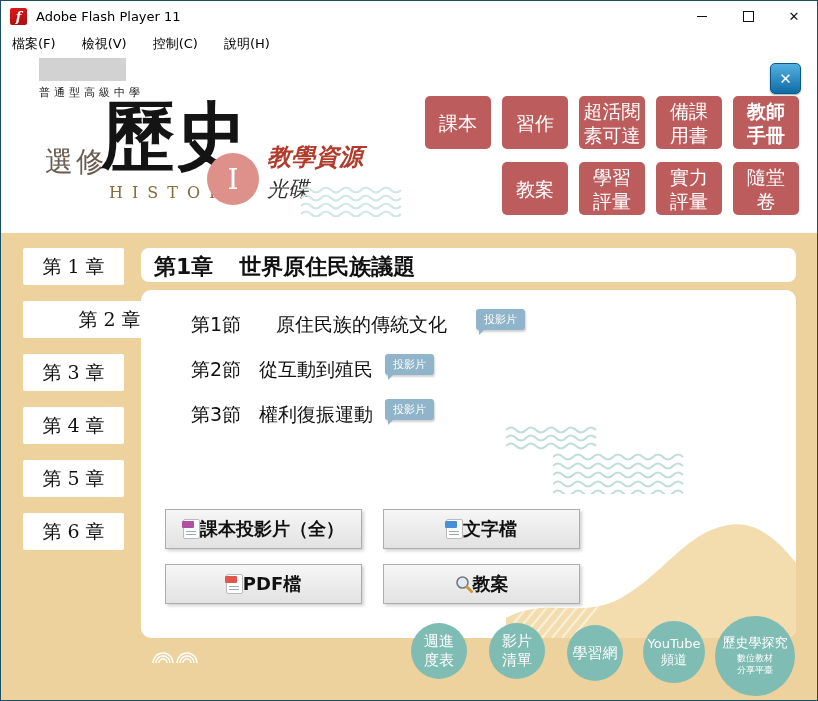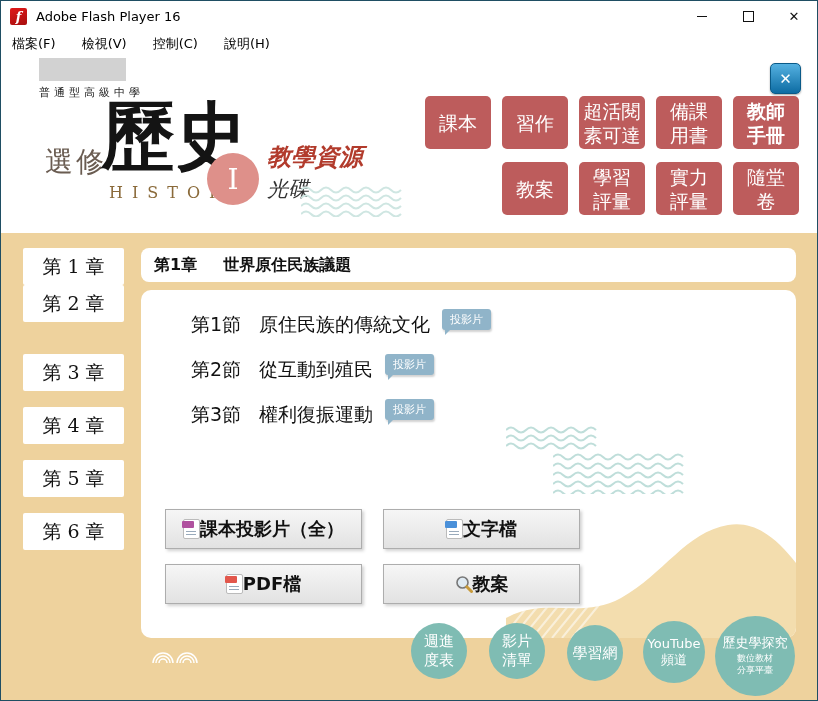--- a/index.html
+++ b/index.html
@@ -35,21 +35,21 @@
   .close-app{position:absolute;left:769px;top:6px;width:29px;height:29px;border-radius:5px;
     background:linear-gradient(#55b1e1,#0d6ca3);border:1px solid #0a5a88;box-shadow:0 1px 2px rgba(0,0,0,.35);
     display:flex;align-items:center;justify-content:center;color:#fff;font-weight:bold;font-size:15px;cursor:pointer;}
   .res-btn{position:absolute;width:66px;height:53px;background:#bd5c5c;border-radius:5px;color:#fff;
     display:flex;align-items:center;justify-content:center;text-align:center;font-size:19px;line-height:24px;white-space:pre-line;cursor:pointer;}
   
   .tan-zone{position:absolute;left:0;top:232px;right:0;bottom:0;background:#eed29d;}
   .chapter-btn{position:absolute;left:22px;width:101px;height:37px;background:#fff;border-radius:2px;
     display:flex;align-items:center;justify-content:center;font:19px "DejaVu Serif","Liberation Serif",serif;color:#111;cursor:pointer;}
   .chapter-bar{position:absolute;left:140px;top:247px;width:655px;height:34px;background:#fff;border-radius:8px;
-    display:flex;align-items:center;padding-left:13px;box-sizing:border-box;font-weight:bold;font-size:16px;color:#111;}
+    display:flex;align-items:flex-end;padding-left:13px;box-sizing:border-box;font-weight:bold;font-size:22px;color:#111;}
   .chapter-bar .ch-title{margin-left:26px;}
   .main-panel{position:absolute;left:140px;top:289px;width:655px;height:348px;background:#fff;border-radius:10px;overflow:hidden;}
   .section-row{position:absolute;left:50px;display:flex;align-items:baseline;font-size:19px;color:#111;}
   .section-row .sec-title{margin-left:18px;}
   .tag{margin-left:12px;position:relative;transform:translateY(-6px);background:#90b4c9;color:#fff;font-size:11px;
     padding:3px 8px;border-radius:3px;box-shadow:1px 2px 2px rgba(0,0,0,.18);cursor:pointer;align-self:center;}
   .tag::after{content:"";position:absolute;left:3px;bottom:-5px;border:3px solid transparent;border-top-color:#90b4c9;border-left-color:#90b4c9;}
   .waves{position:absolute;}
   .hill{position:absolute;right:0;bottom:0;}
   .file-btn{position:absolute;width:197px;height:40px;background:linear-gradient(#f6f6f6,#e2e2e2);
@@ -66,21 +66,21 @@
   .publisher{position:absolute;left:150px;top:645px;display:flex;align-items:center;gap:7px;color:#fff;}
   .publisher .pub-text{font:italic 20px "DejaVu Serif","Liberation Serif",serif;letter-spacing:2px;}
 </style>
 </head>
 <body>
 
 <div class="window">
 
   <div class="titlebar">
     <span class="flash-icon">f</span>
-    <span class="title-text">Adobe Flash Player 16</span>
+    <span class="title-text">Adobe Flash Player 11</span>
     <div class="win-controls">
       <div class="win-btn">
           <span class="glyph-min"></span>
         </div>
       <div class="win-btn">
           <span class="glyph-max"></span>
         </div>
       <div class="win-btn">
           <span class="glyph-close">✕</span>
         </div>
@@ -134,21 +134,21 @@
 評量</div>
     <div class="res-btn" style="left:655px;top:105px;">實力
 評量</div>
     <div class="res-btn" style="left:732px;top:105px;">隨堂
 卷</div>
   </div>
 
   <div class="tan-zone"></div>
 
   <div class="chapter-btn" style="top:247px;">第 1 章</div>
-  <div class="chapter-btn" style="top:284px;">第 2 章</div>
+  <div class="chapter-btn" style="top:300px;padding-left:36px;">第 2 章</div>
   <div class="chapter-btn" style="top:353px;">第 3 章</div>
   <div class="chapter-btn" style="top:406px;">第 4 章</div>
   <div class="chapter-btn" style="top:459px;">第 5 章</div>
   <div class="chapter-btn" style="top:512px;">第 6 章</div>
 
   <div class="chapter-bar">
     <span class="ch-no">第1章</span>
     <span class="ch-title">世界原住民族議題</span>
   </div>
 
@@ -178,21 +178,21 @@
           <line x1="6" y1="120" x2="50" y2="66"></line>
         <line x1="16" y1="120" x2="60" y2="66"></line>
           <line x1="26" y1="120" x2="70" y2="66"></line>
         <line x1="36" y1="120" x2="80" y2="66"></line>
           <line x1="46" y1="120" x2="90" y2="66"></line>
         <line x1="56" y1="120" x2="100" y2="66"></line>
           <line x1="66" y1="120" x2="110" y2="66"></line>
       </g>
     </svg>
 
-    <div class="section-row" style="top:22px;">
+    <div class="section-row" style="top:22px;gap:17px;">
       <span class="sec-no">第1節</span>
       <span class="sec-title">原住民族的傳統文化</span>
       <span class="tag">投影片</span>
     </div>
     <div class="section-row" style="top:67px;">
       <span class="sec-no">第2節</span>
       <span class="sec-title">從互動到殖民</span>
       <span class="tag">投影片</span>
     </div>
     <div class="section-row" style="top:112px;">

